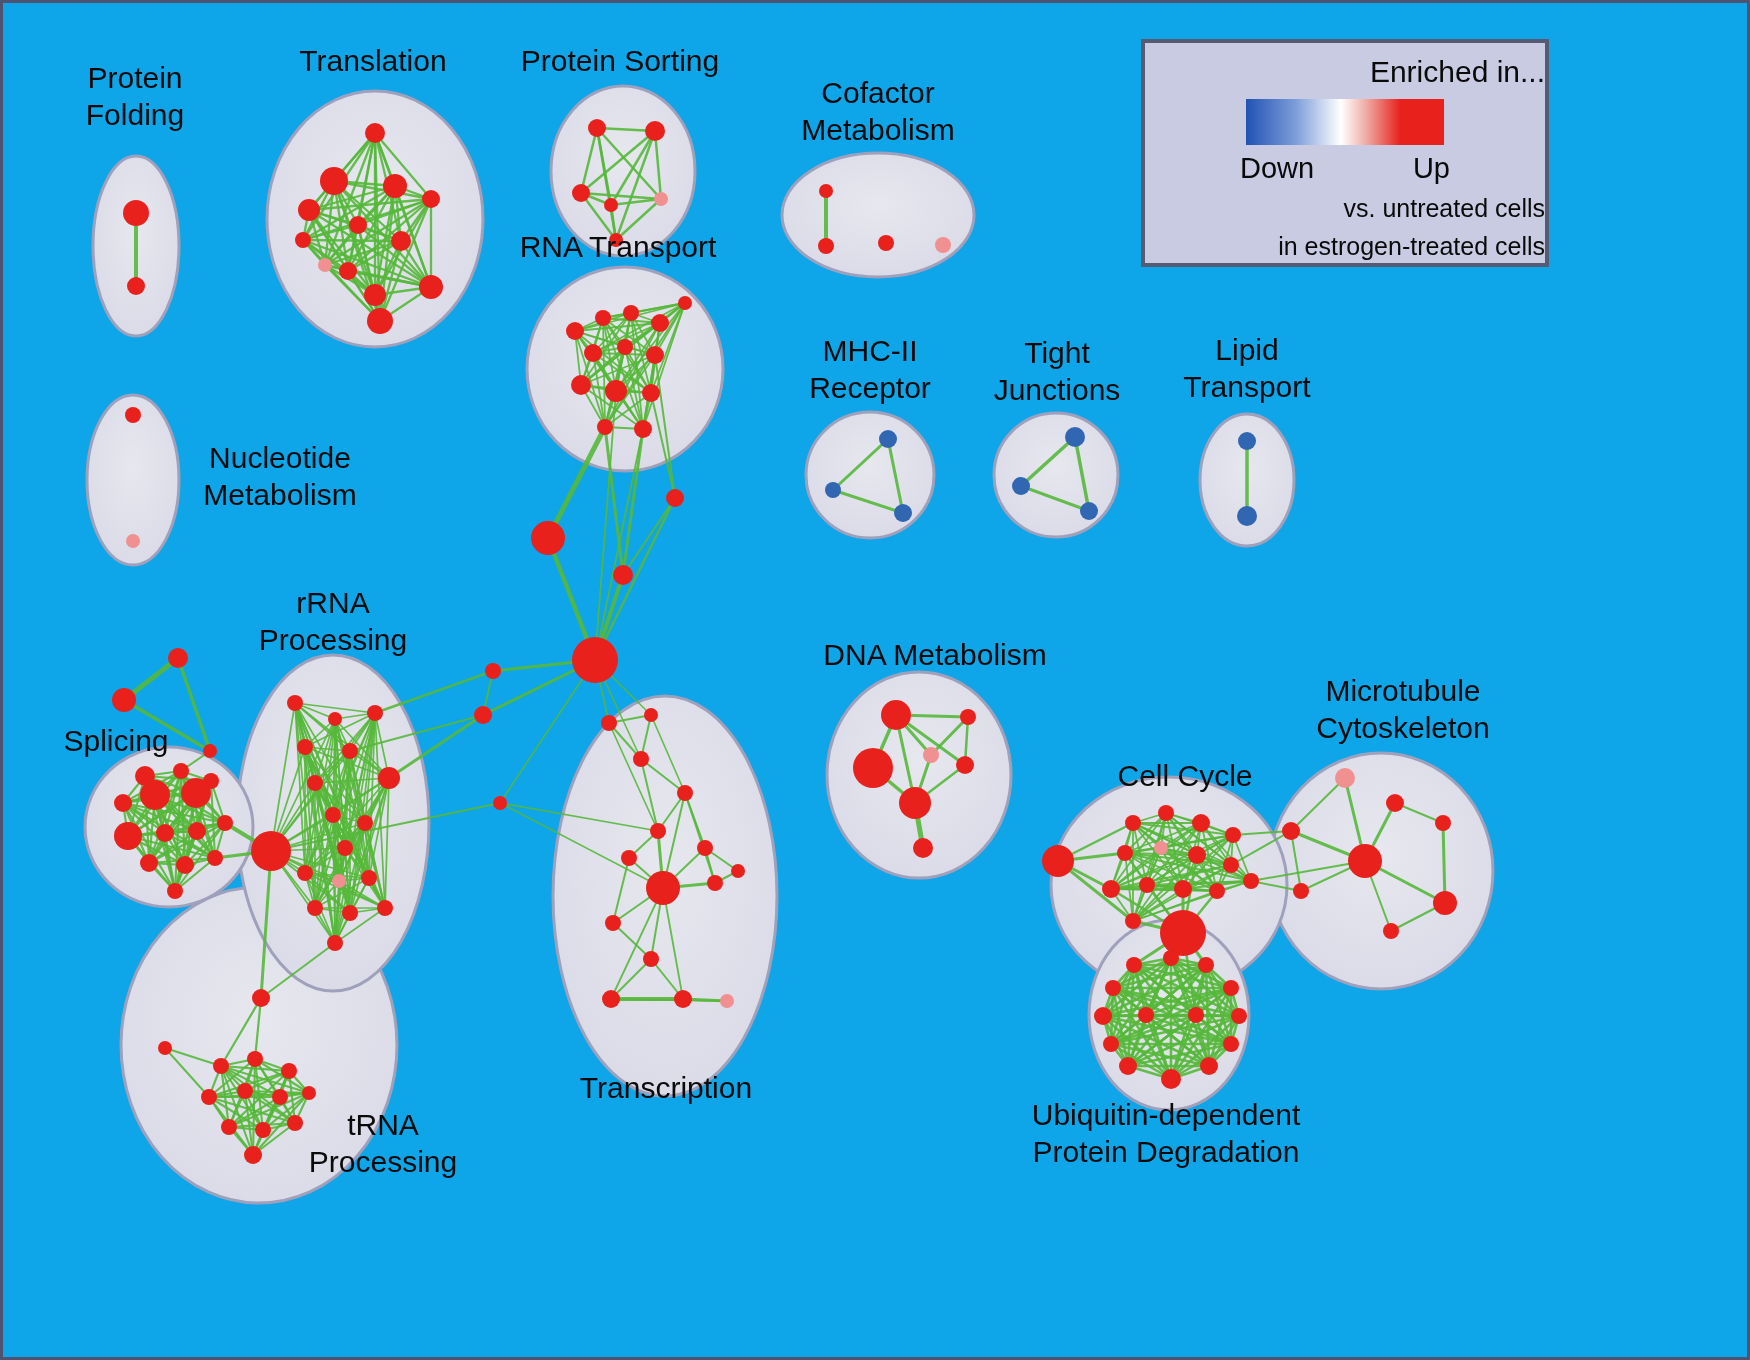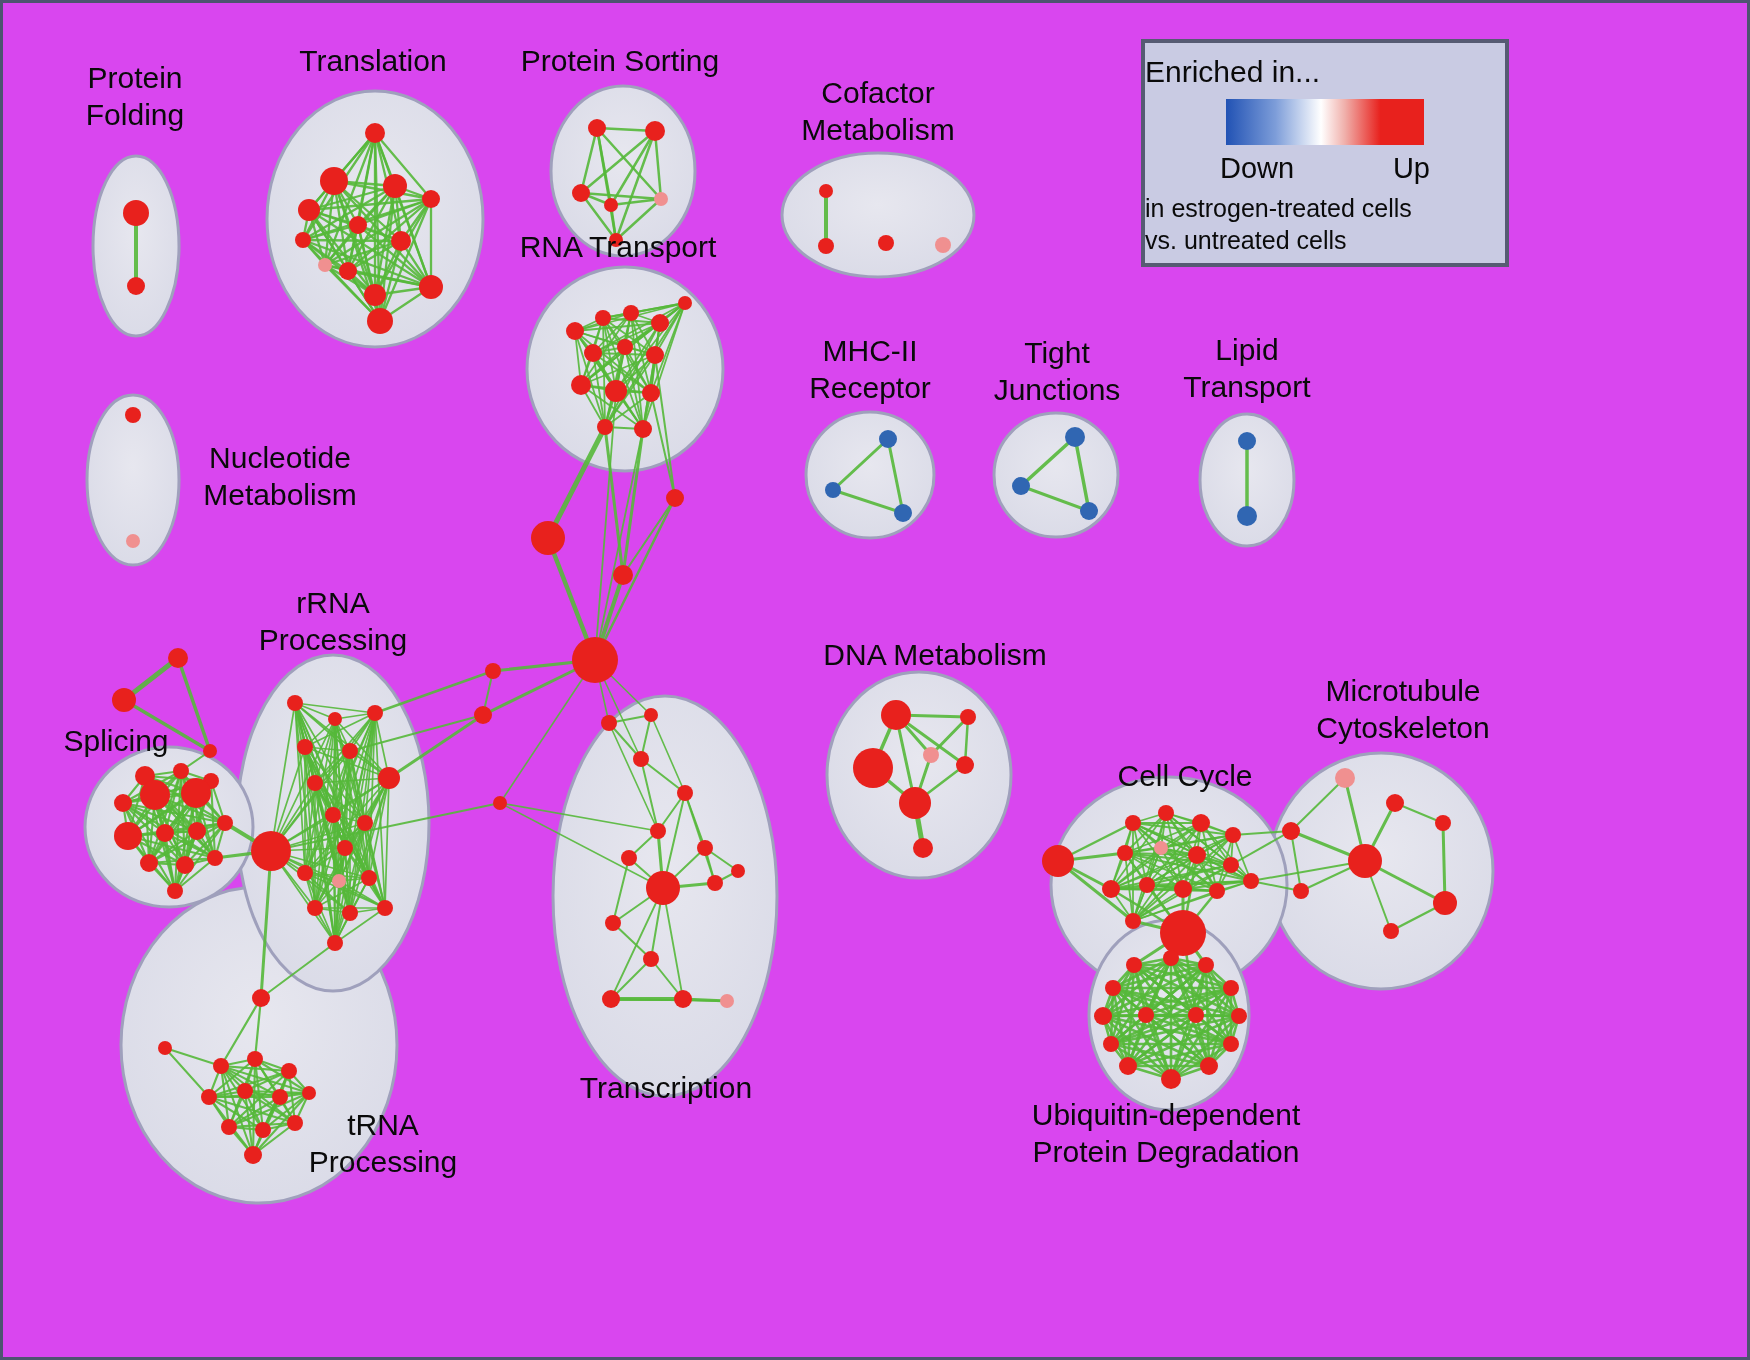--- a/index.html
+++ b/index.html
@@ -1,30 +1,30 @@
 <!DOCTYPE html>
 <html><head>
 <meta charset="utf-8">
 <style>
   html,body{margin:0;padding:0;background:#9fa1b8;}
   .page{
     position:relative;
     width:1750px;height:1360px;
-    background:#d946ef;
+    background:#0ea5e9;
     border:3px solid #4e5470;
     box-sizing:border-box;
     overflow:hidden;
     font-family:"Liberation Sans", sans-serif;
   }
   #network-svg{position:absolute;left:0;top:0;}
   svg text{font-family:"Liberation Sans", sans-serif;}
   .legend{
-    position:absolute;left:1138px;top:36px;width:368px;height:228px;
+    position:absolute;left:1138px;top:36px;width:408px;height:228px;
     border:4px solid #565b73;background:#c9cbe3;box-sizing:border-box;
-    text-align:left;color:#0a0a0a;
+    text-align:right;color:#0a0a0a;
   }
   .legend-title{font-size:30px;margin-top:12px;}
   .legend-bar{width:198px;height:46px;margin:10px auto 6px auto;}
   .legend-ends{width:210px;margin:7px auto;display:flex;justify-content:space-between;font-size:29px;}
   .legend-sub{font-size:25px;line-height:32px;}
   .legend-sub.first{margin-top:6px;}
 </style>
 </head>
 <body>
 
@@ -1022,16 +1022,16 @@
       </g>
     </svg>
 
   <div class="legend">
     <div class="legend-title">Enriched in...</div>
     <div class="legend-bar" id="legend-bar" style="background: linear-gradient(90deg, rgb(33, 82, 180) 0%, rgb(125, 157, 217) 25%, rgb(255, 255, 255) 48%, rgb(240, 176, 171) 60%, rgb(232, 33, 29) 78%, rgb(232, 33, 29) 100%);"></div>
     <div class="legend-ends">
       <span>Down</span>
       <span>Up</span>
     </div>
+    <div class="legend-sub">vs. untreated cells</div>
     <div class="legend-sub first">in estrogen-treated cells</div>
-    <div class="legend-sub">vs. untreated cells</div>
   </div>
 </div>
 
 </body></html>

